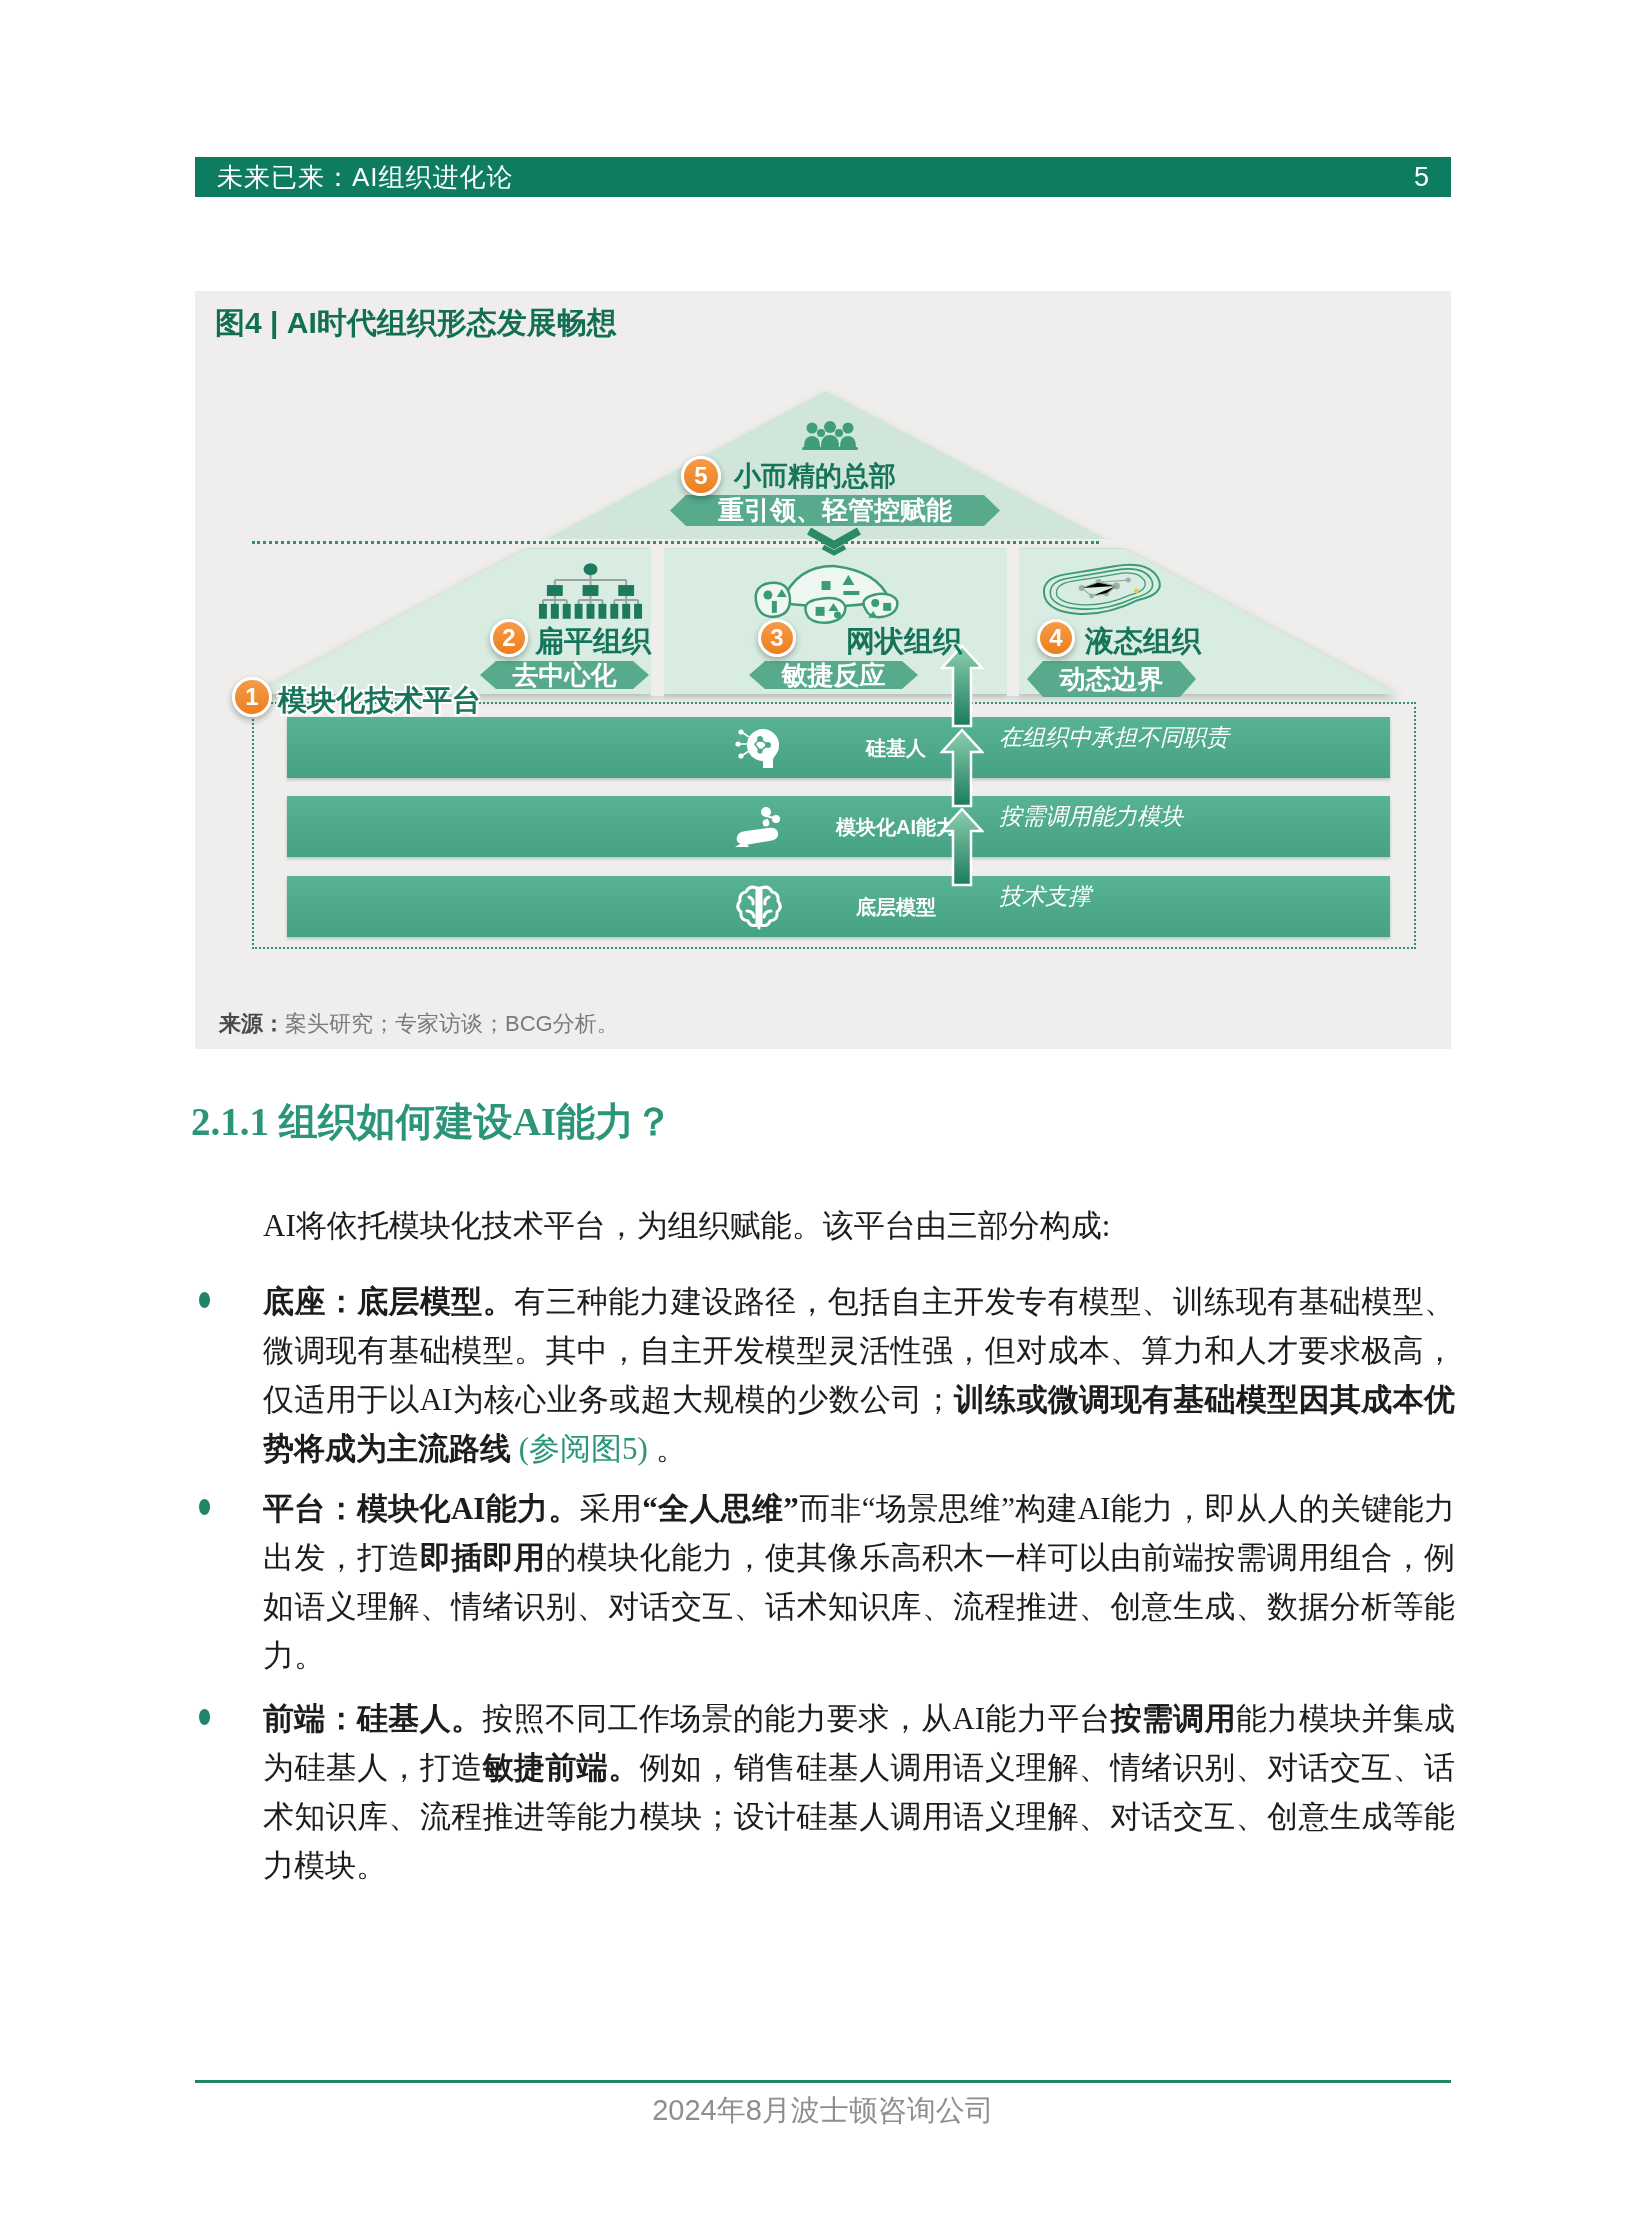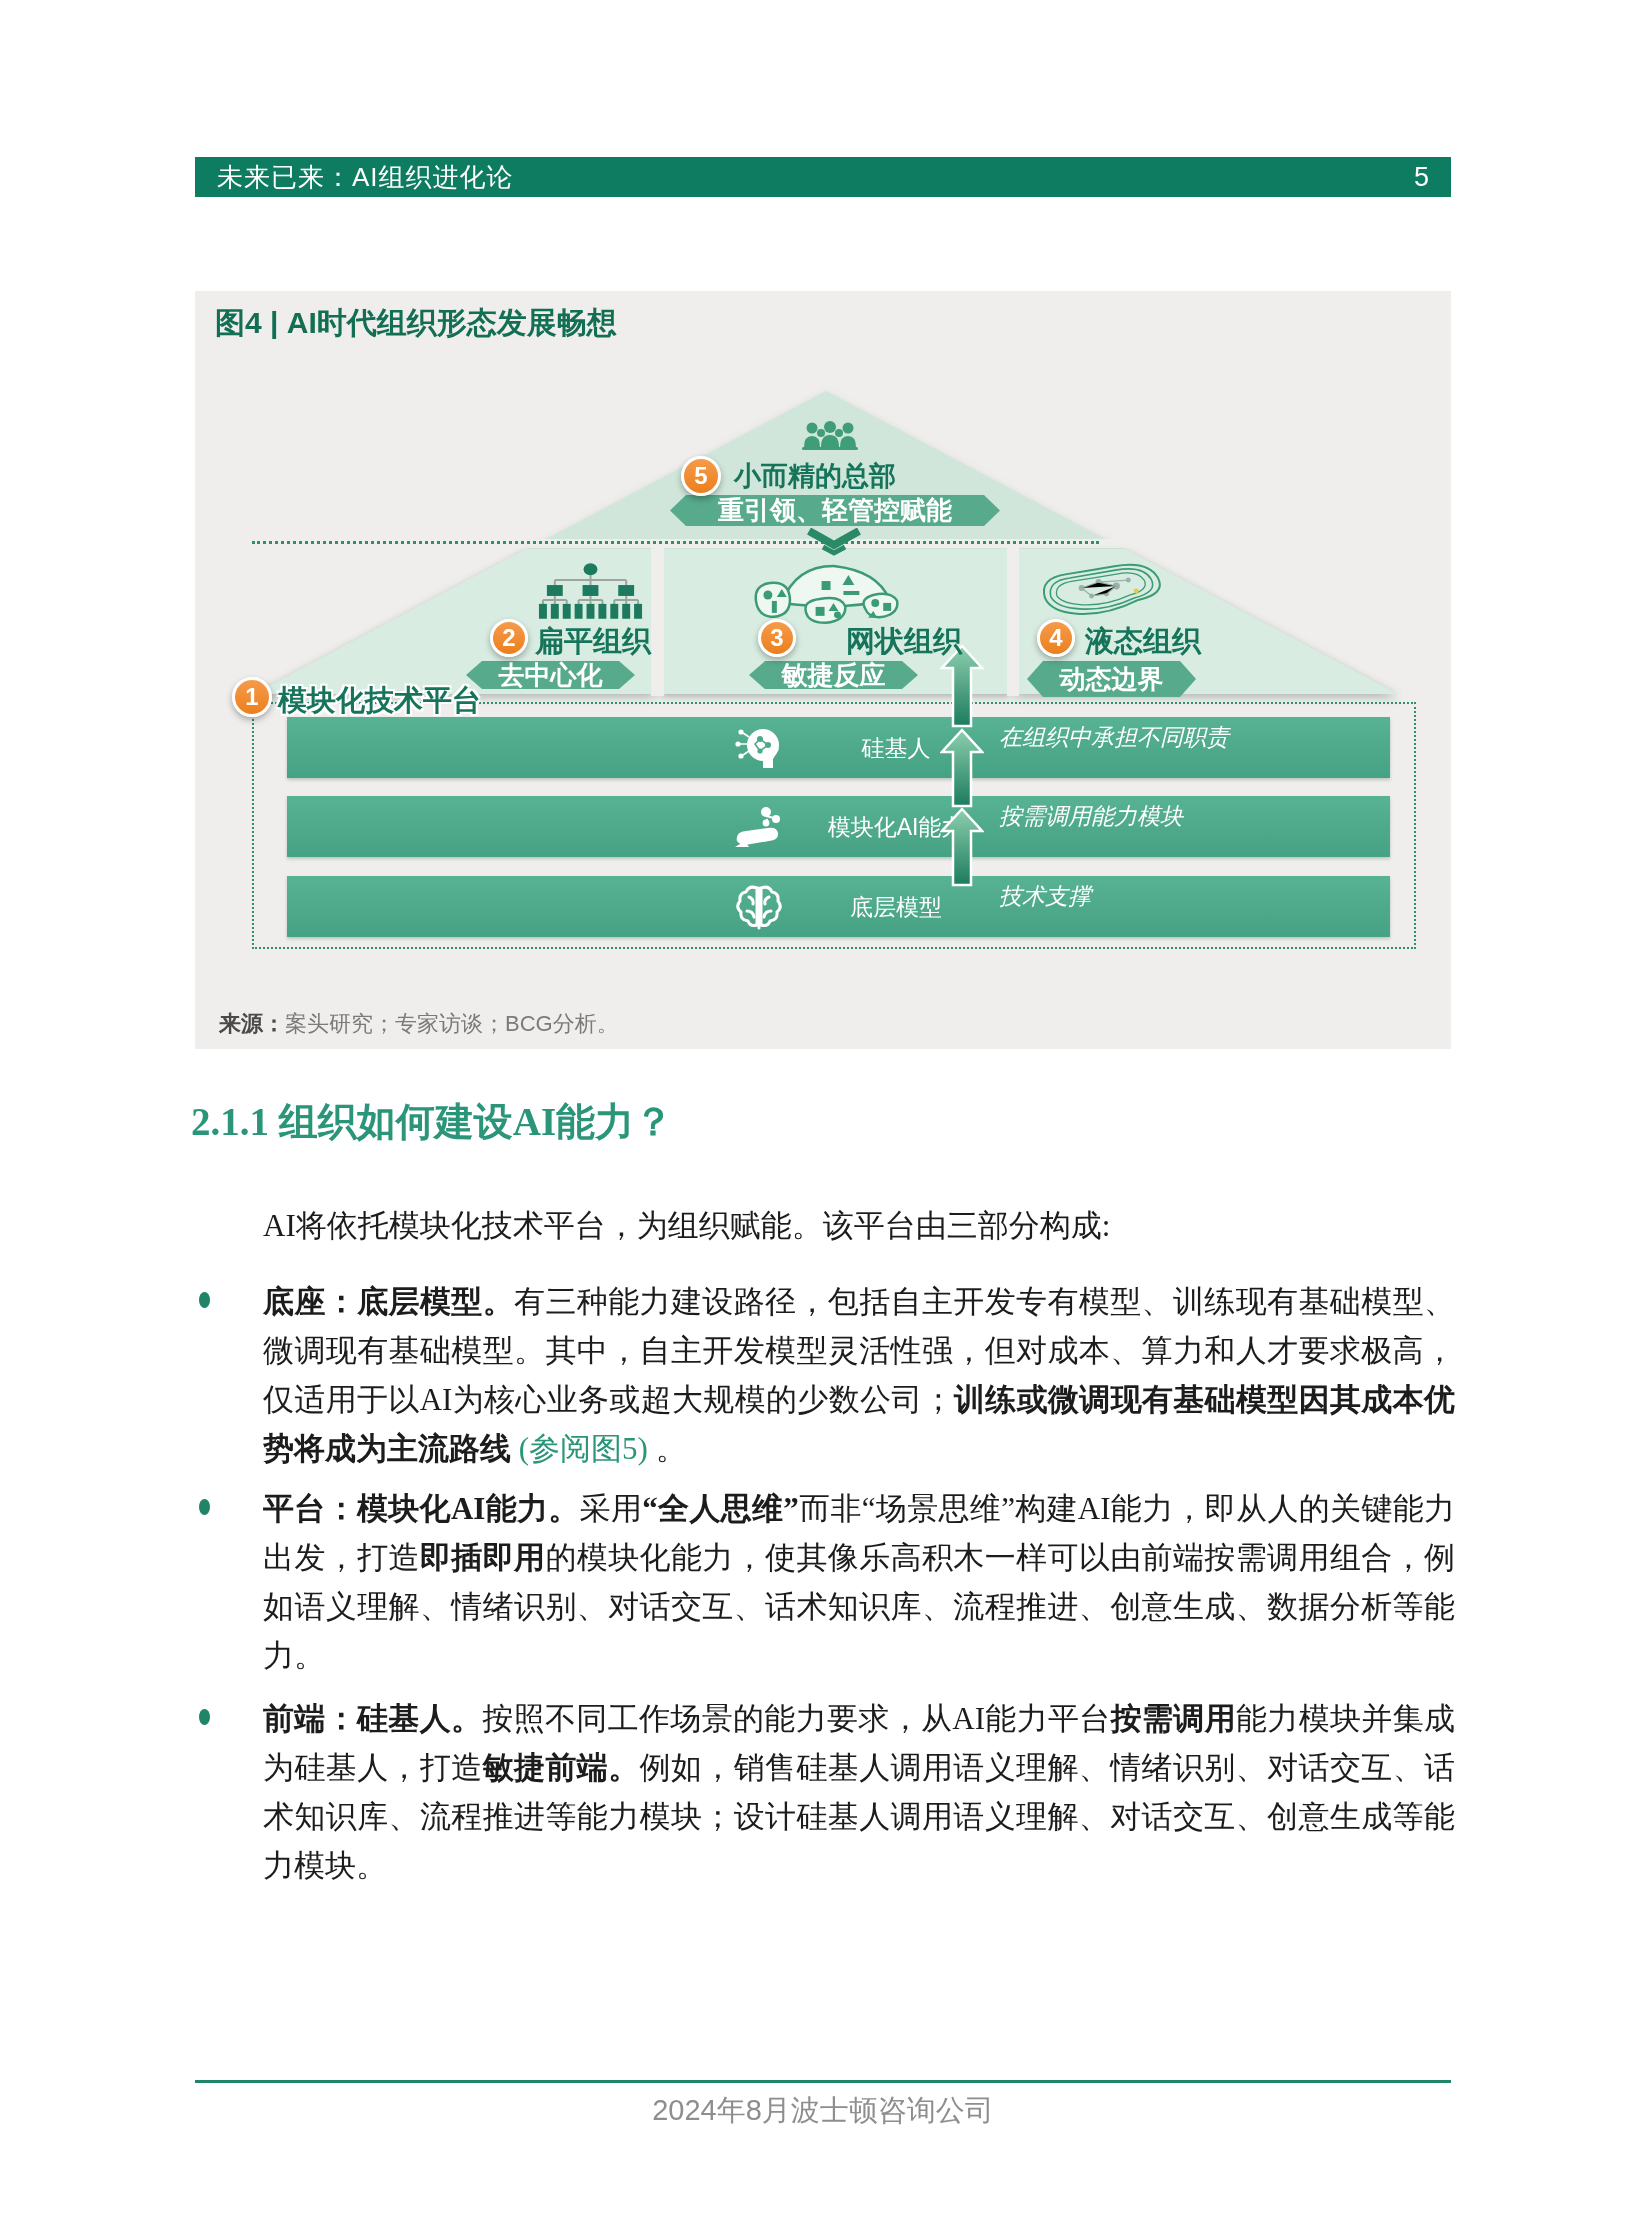--- a/index.html
+++ b/index.html
@@ -40,21 +40,21 @@
     font-weight:700;display:flex;align-items:center;justify-content:center;
     clip-path:polygon(0 50%,16px 0,calc(100% - 16px) 0,100% 50%,calc(100% - 16px) 100%,16px 100%);
     white-space:nowrap;z-index:5;}
 
   .dotted-rect{position:absolute;left:57px;top:411px;width:1164px;height:247px;
     border:2px dotted var(--dotted_green,#2f8e6d);box-sizing:border-box;}
   .band{position:absolute;left:92px;width:1103px;height:61px;
     background:linear-gradient(180deg,#58b294 0%,#46a284 100%);
     box-shadow:0 2px 3px rgba(40,80,65,.25);}
   .band-label{position:absolute;left:609px;top:50%;transform:translate(-50%,-50%);
-    color:#fff;font-size:23px;font-weight:400;white-space:nowrap;text-align:center;}
+    color:#fff;font-size:20px;font-weight:700;white-space:nowrap;text-align:center;}
   .band-annotation{position:absolute;left:712px;top:5px;color:#fff;font-size:23px;
     font-style:italic;white-space:nowrap;}
   .band-icon{position:absolute;left:446px;top:7px;}
   .arrow-up{position:absolute;z-index:4;}
 
   .source-line{position:absolute;left:24px;top:718px;font-size:22px;color:#7a7a7a;}
   .source-line b{color:#4a4a4a;}
 
   
   .serif{font-family:"Liberation Serif","DejaVu Serif",serif;}
@@ -146,21 +146,21 @@
           <rect x="64" y="42" width="8" height="15"></rect>
         <rect x="76" y="42" width="8" height="15"></rect>
           <rect x="88" y="42" width="8" height="15"></rect>
           <rect x="100" y="42" width="8" height="15"></rect>
       </g>
     </svg>
     <div class="num-circle" style="left:295px;top:328px;width:38px;height:38px;">
       <span>2</span>
     </div>
     <div class="diagram-label" style="left:340px;top:331px;font-size:29px;">扁平组织</div>
-    <div class="ribbon" style="left:271px;top:370px;width:169px;height:28px;font-size:26px;">去中心化</div>
+    <div class="ribbon" style="left:285px;top:370px;width:169px;height:28px;font-size:26px;">去中心化</div>
 
     <svg style="position:absolute;left:553px;top:262px;z-index:5;" width="171" height="75" viewBox="0 0 172 75">
       <g stroke="#3a9b74" stroke-width="2.5" fill="#eef7f1">
         <path d="M34,50 Q48,12 88,13 Q130,18 142,46 Q100,58 34,50 Z"></path>
         <path d="M8,48 Q6,32 22,30 Q40,28 42,44 Q44,62 26,64 Q10,64 8,48 Z"></path>
         <path d="M58,58 Q56,48 72,46 Q94,42 98,54 Q98,68 78,70 Q60,70 58,58 Z"></path>
         <path d="M118,56 Q112,46 126,42 Q144,38 150,48 Q152,60 136,64 Q122,66 118,56 Z"></path>
       </g>
       <g fill="#3a9b74">
         <rect x="74" y="28" width="9" height="9"></rect>

